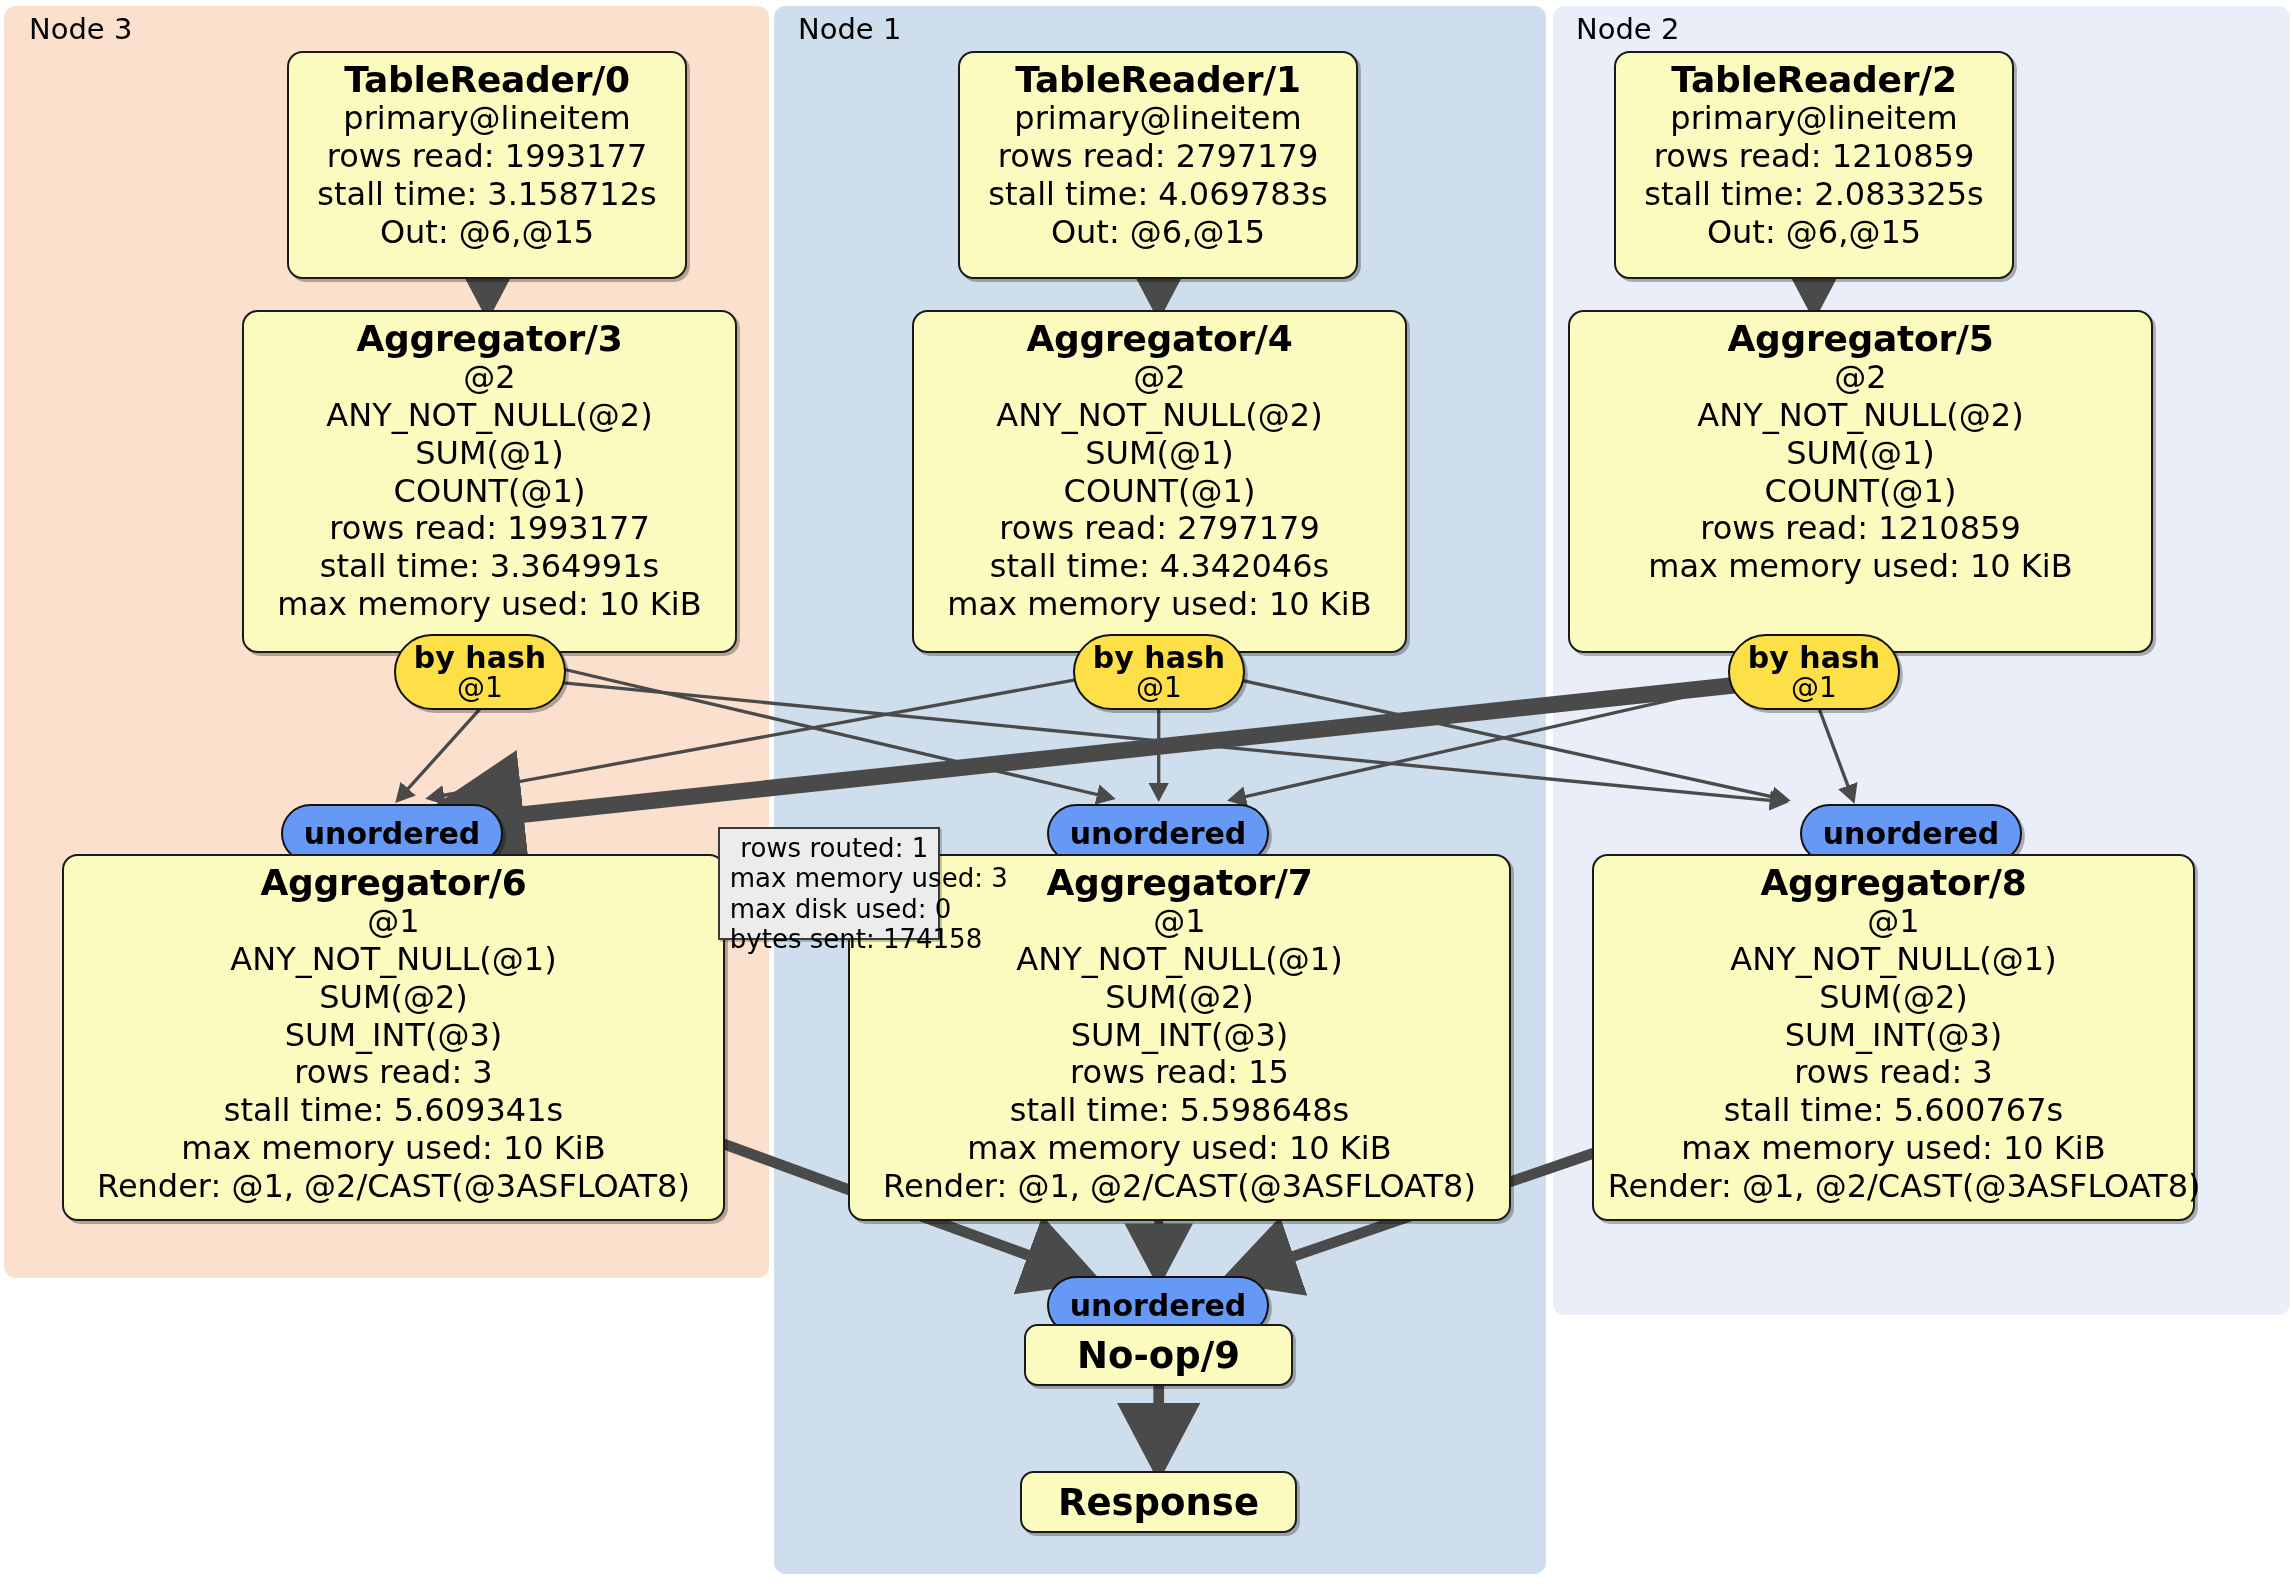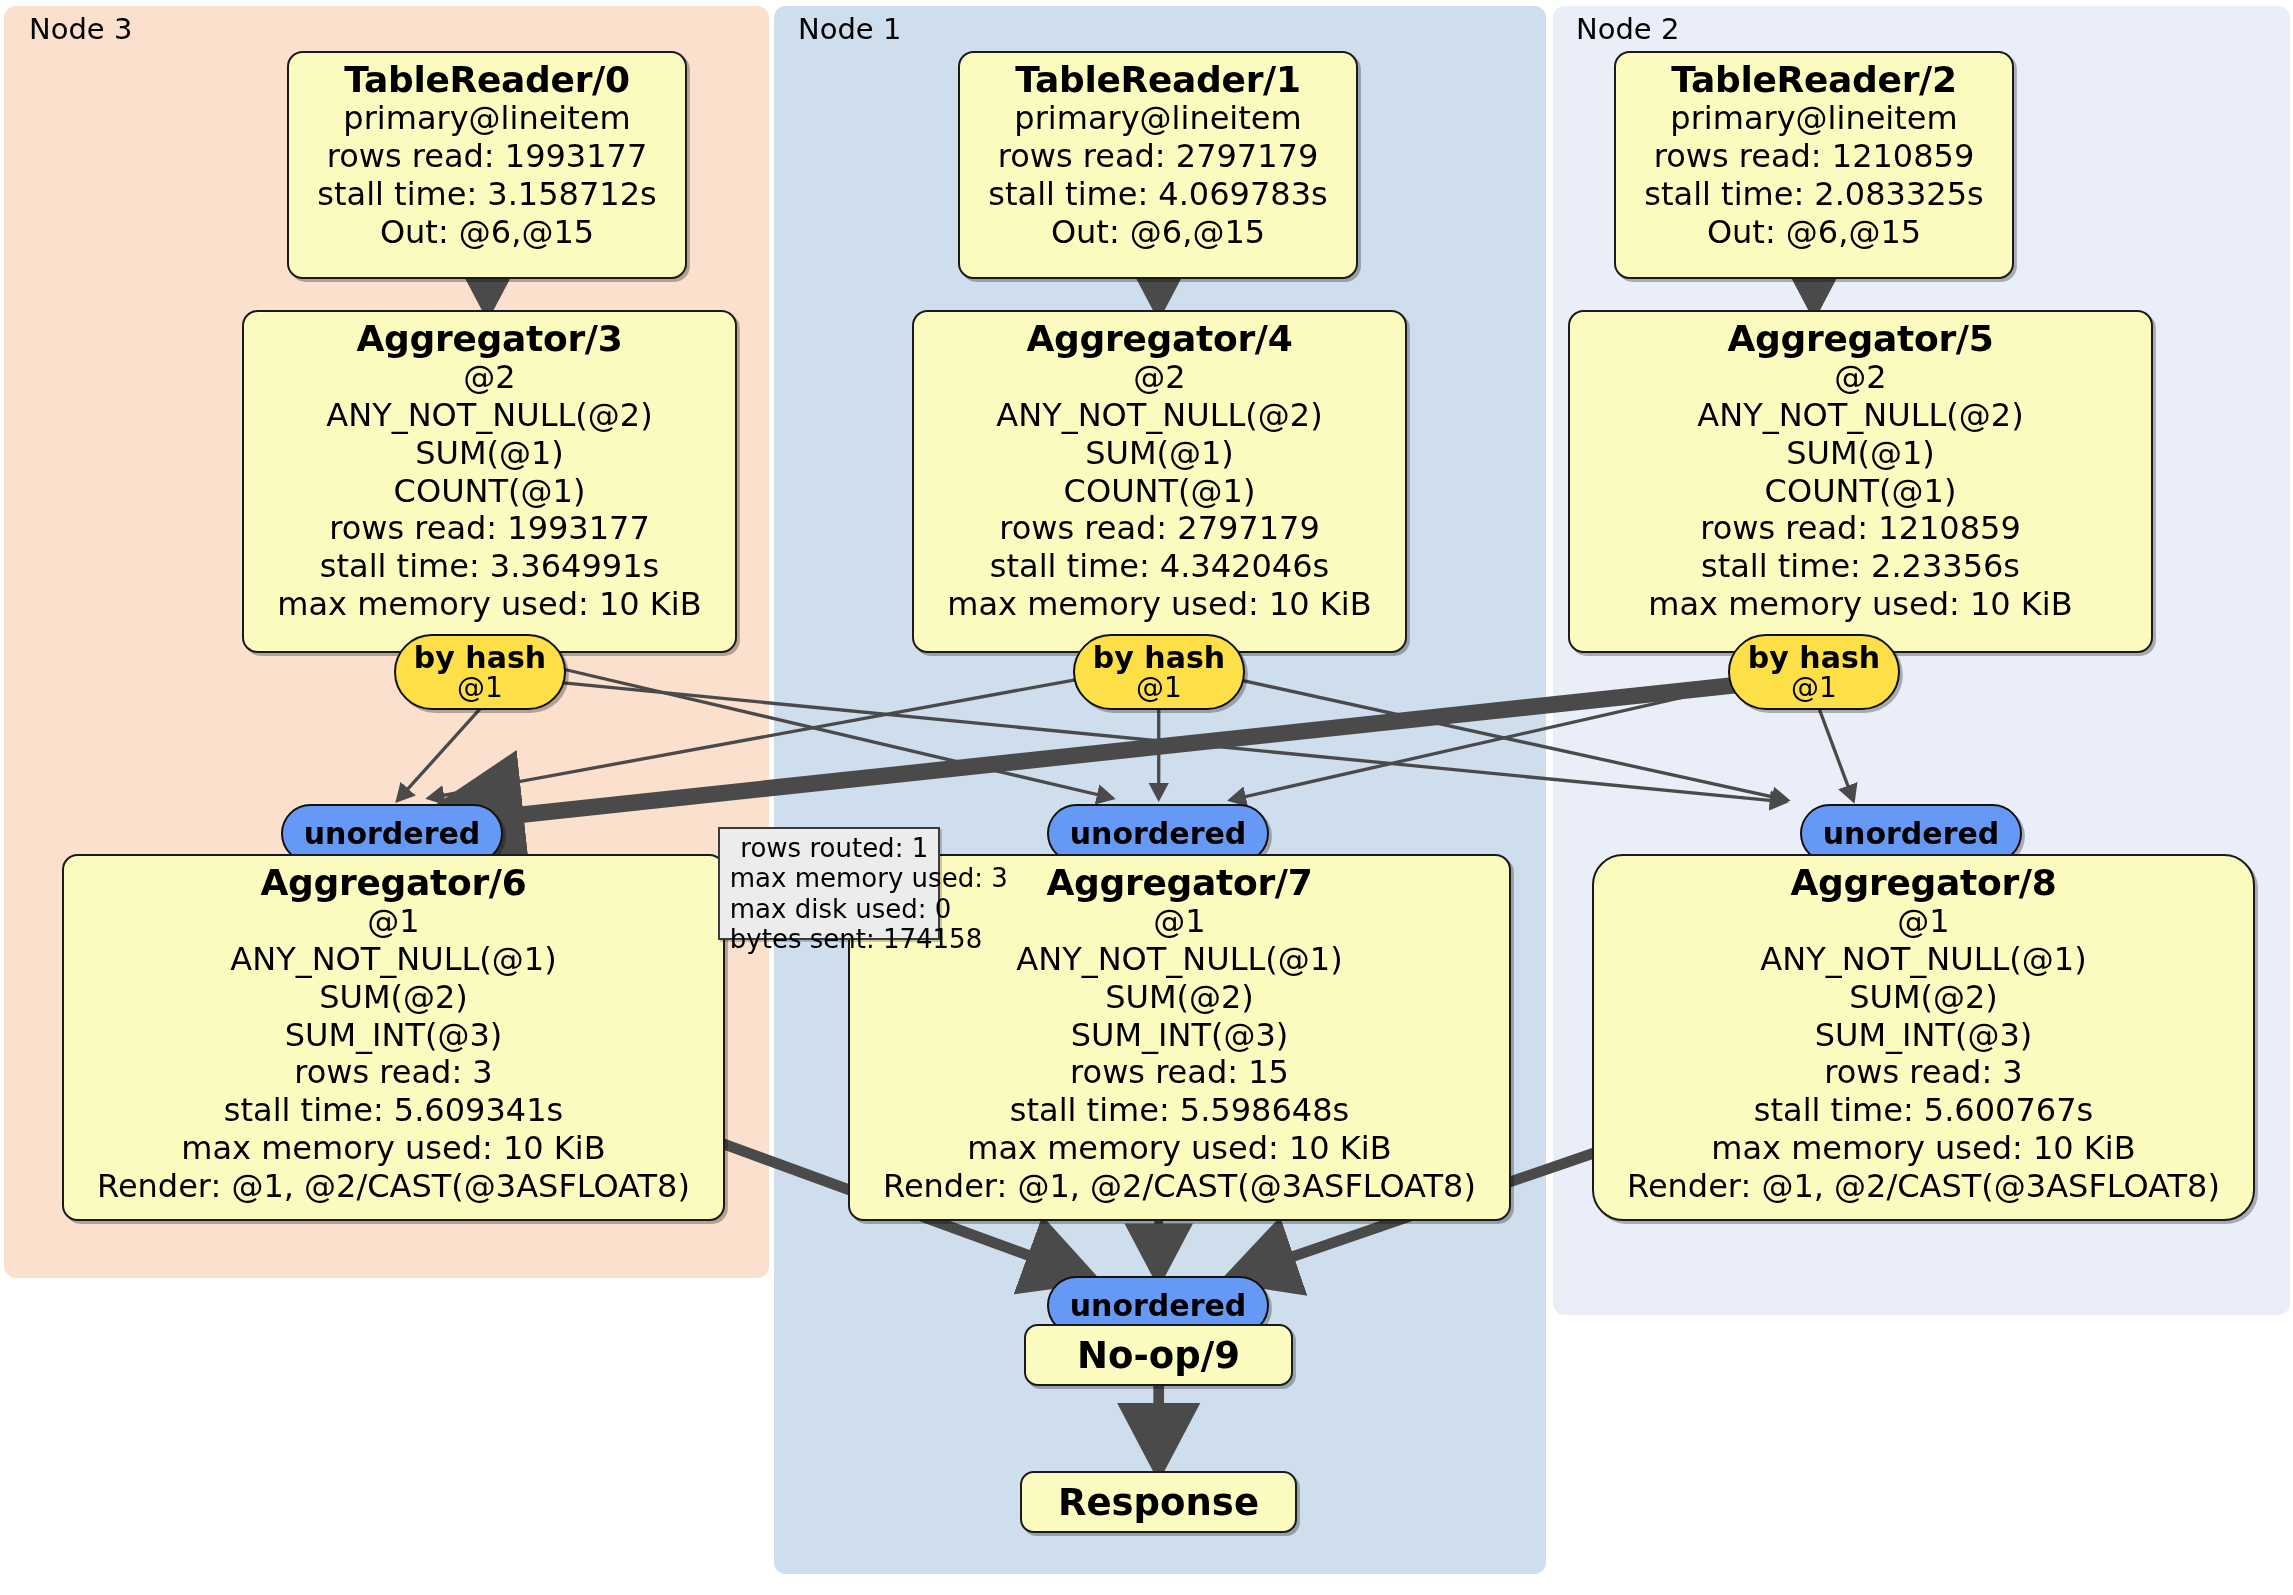--- a/index.html
+++ b/index.html
@@ -168,21 +168,20 @@
     <div class="ln">max memory used: 10 KiB</div>
   </div>
 
   <div class="proc" style="left:1568px;top:310px;width:585px;height:343px;">
     <div class="ttl">Aggregator/5</div>
     <div class="ln">@2</div>
     <div class="ln">ANY_NOT_NULL(@2)</div>
     <div class="ln">SUM(@1)</div>
     <div class="ln">COUNT(@1)</div>
     <div class="ln">rows read: 1210859</div>
-    <div class="ln">stall time: 2.23356s</div>
     <div class="ln">max memory used: 10 KiB</div>
   </div>
 
   <div class="pill hash" style="left:394px;top:634px;width:172px;height:76px;">
     <div class="ph">by hash</div>
     <div class="ps">@1</div>
   </div>
 
   <div class="pill hash" style="left:1073px;top:634px;width:172px;height:76px;">
     <div class="ph">by hash</div>
@@ -223,21 +222,21 @@
     <div class="ln">@1</div>
     <div class="ln">ANY_NOT_NULL(@1)</div>
     <div class="ln">SUM(@2)</div>
     <div class="ln">SUM_INT(@3)</div>
     <div class="ln">rows read: 15</div>
     <div class="ln">stall time: 5.598648s</div>
     <div class="ln">max memory used: 10 KiB</div>
     <div class="ln">Render: @1, @2/CAST(@3ASFLOAT8)</div>
   </div>
 
-  <div class="proc" style="left:1592px;top:854px;width:663px;height:367px;border-radius:31px;">
+  <div class="proc" style="left:1592px;top:854px;width:603px;height:367px;">
     <div class="ttl">Aggregator/8</div>
     <div class="ln">@1</div>
     <div class="ln">ANY_NOT_NULL(@1)</div>
     <div class="ln">SUM(@2)</div>
     <div class="ln">SUM_INT(@3)</div>
     <div class="ln">rows read: 3</div>
     <div class="ln">stall time: 5.600767s</div>
     <div class="ln">max memory used: 10 KiB</div>
     <div class="ln">Render: @1, @2/CAST(@3ASFLOAT8)</div>
   </div>

